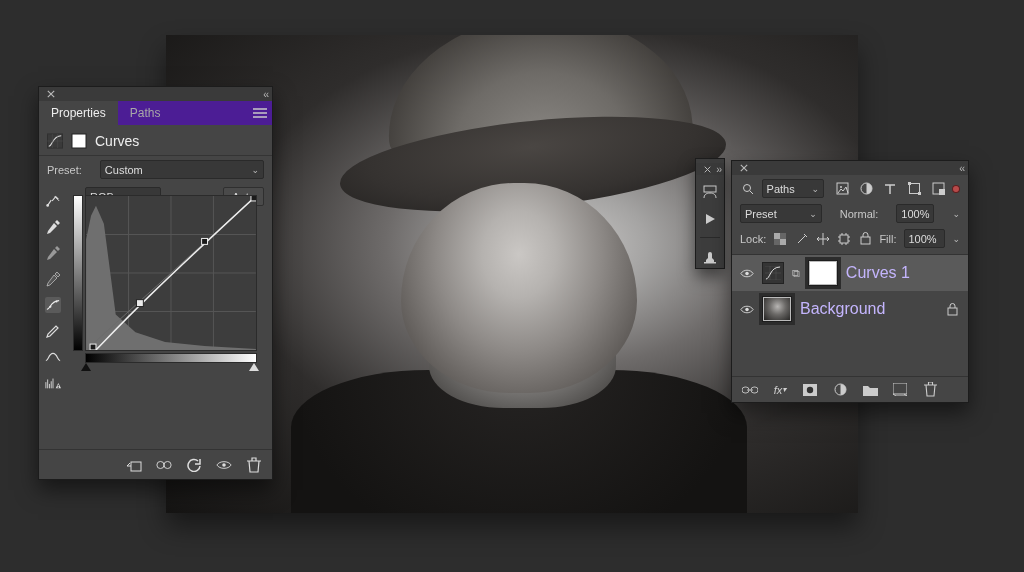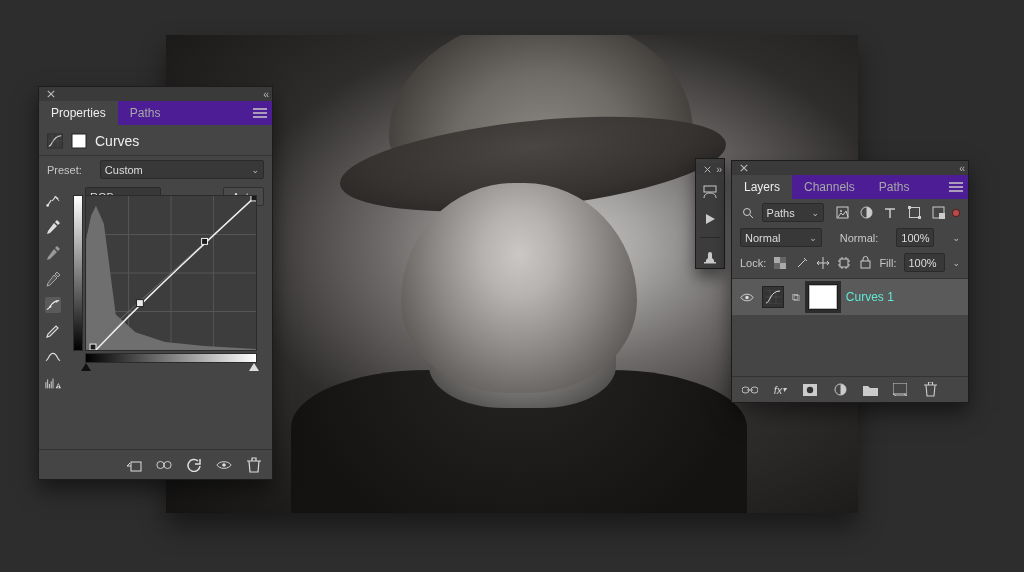--- a/index.html
+++ b/index.html
@@ -73,21 +73,21 @@
   .dot{ width:8px; height:8px; border-radius:50%; background:#b74a4a; border:1px solid #5c1f1f; margin-left:auto;}
   .lock-row{ display:flex; align-items:center; gap:7px; padding:2px 8px 6px 8px; border-bottom:1px solid #333;}
   .layers-list{ display:flex; flex-direction:column;}
   .layer{ display:flex; align-items:center; gap:8px; padding:5px 8px; }
   .layer.sel{ background:#5a5a5a;}
   .vis{ width:14px; cursor:pointer;}
   .thumb{ width:30px; height:26px; background:#fff; border:1px solid #1d1d1d; box-shadow:0 0 0 1px #bbb inset,0 0 0 3px #2c2c2c;}
   .thumb.photo{ background:radial-gradient(circle at 52% 40%, #b7b5b3 0%, #6a6866 40%, #1a1918 100%);}
   .adj-mini{ width:22px; height:22px; background:#343434; border:1px solid #222; display:flex; align-items:center; justify-content:center;}
   .link{ color:#bbb; font-size:11px;}
-  .layer .name{ color:#5eead4; font-size:12px;}
+  .layer .name{ color:#c4b5fd; font-size:16px;}
   .lock-ic{ margin-left:auto; color:#c7c7c7;}
   .layers-foot{ position:absolute; left:0; right:0; bottom:0; height:26px; border-top:1px solid #333; display:flex; align-items:center; gap:14px; padding:0 10px; justify-content:flex-start;}
   svg{display:block;}
 </style>
 </head>
 <body>
 
 <div class="canvas">
   <div class="torso"></div>
   <div class="hatbrim"></div>
@@ -285,30 +285,20 @@
 
 <div id="layers" class="panel">
   <div class="panel-top">
     <span class="panel-close icon">
         <svg viewBox="0 0 10 10" width="8" height="8">
           <path d="M1 1l8 8M9 1l-8 8" stroke="#bbb" stroke-width="1.4"></path>
         </svg>
       </span>
     <span class="panel-collapse">‹‹</span>
   </div>
-  <div class="tabs">
-    <div class="tab active">Layers</div>
-    <div class="tab">Channels</div>
-    <div class="tab">Paths</div>
-    <div class="tab-menu">
-        <svg width="14" height="10" viewBox="0 0 14 10">
-          <path d="M0 1h14M0 5h14M0 9h14" stroke="#c8c8c8" stroke-width="1.5"></path>
-        </svg>
-      </div>
-  </div>
 
   <div class="lay-opts">
     <span class="icon">
         <svg width="12" height="12" viewBox="0 0 12 12">
           <circle cx="5" cy="5" r="3.5" stroke="#ccc" fill="none"></circle>
           <path d="M8 8l3 3" stroke="#ccc"></path>
         </svg>
       </span>
     <div class="select kind">
       <span>Paths</span>
@@ -345,21 +335,21 @@
             <rect x="1" y="1" width="11" height="11" stroke="#ccc" fill="none"></rect>
             <rect x="7" y="7" width="6" height="6" fill="#ccc"></rect>
           </svg>
         </span>
     </div>
     <span class="dot"></span>
   </div>
 
   <div class="row" style="padding-top:2px">
     <div class="select" style="width:110px">
-      <span>Normal</span>
+      <span>Preset</span>
       <span class="chev">⌄</span>
     </div>
     <span class="label" style="margin-left:auto">Normal:</span>
     <div class="select" style="width:46px">
         <span>100%</span>
       </div>
     <span class="chev ico-btn">⌄</span>
   </div>
 
   <div class="lock-row">
@@ -411,20 +401,36 @@
       <span class="adj-mini">
           <svg width="16" height="14" viewBox="0 0 16 14">
             <path d="M0 0h16M0 7h16M0 14h16M5 0v14M11 0v14" stroke="#555" stroke-width=".5"></path>
             <path d="M1 13C5 13 5 1 15 1" stroke="#ddd" fill="none"></path>
           </svg>
         </span>
       <span class="link">⧉</span>
       <span class="thumb"></span>
       <span class="name">Curves 1</span>
     </div>
+    <div class="layer">
+      <span class="vis icon ico-btn">
+          <svg width="16" height="11" viewBox="0 0 16 11">
+            <path d="M1 5.5c3-5 11-5 14 0-3 5-11 5-14 0z" fill="none" stroke="#ddd"></path>
+            <circle cx="8" cy="5.5" r="2" fill="#ddd"></circle>
+          </svg>
+        </span>
+      <span class="thumb photo"></span>
+      <span class="name">Background</span>
+      <span class="lock-ic icon">
+          <svg width="11" height="13" viewBox="0 0 11 13">
+            <rect x="1" y="5" width="9" height="7" stroke="#ccc" fill="none"></rect>
+            <path d="M3 5V3a2.5 2.5 0 0 1 5 0v2" stroke="#ccc" fill="none"></path>
+          </svg>
+        </span>
+    </div>
   </div>
 
   <div class="layers-foot">
     <span class="icon ico-btn">
         <svg width="16" height="10" viewBox="0 0 16 10">
           <rect x="0" y="2" width="7" height="6" rx="3" stroke="#bbb" fill="none"></rect>
           <rect x="9" y="2" width="7" height="6" rx="3" stroke="#bbb" fill="none"></rect>
           <path d="M5 5h6" stroke="#bbb"></path>
         </svg>
       </span>

